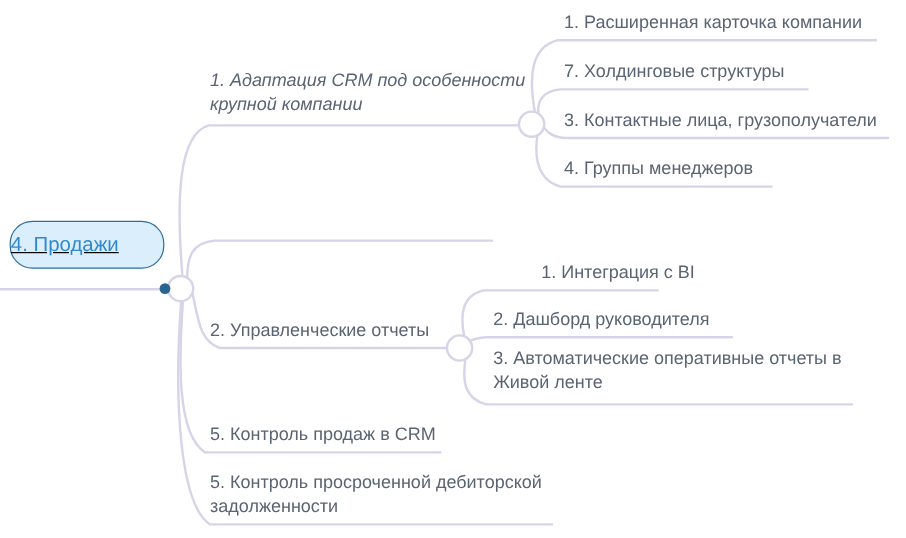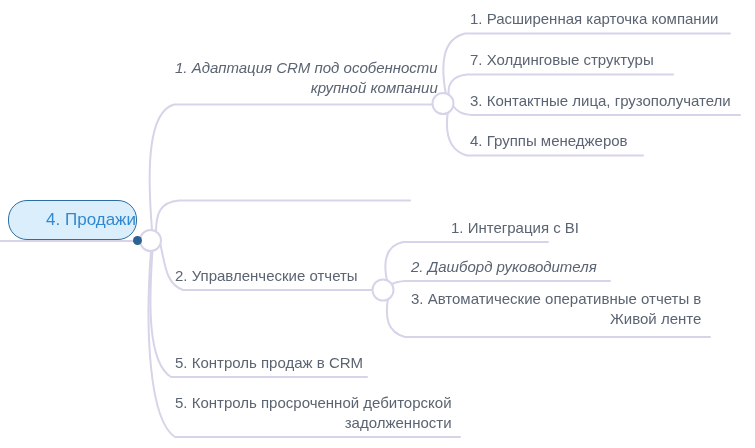--- a/index.html
+++ b/index.html
@@ -21,32 +21,32 @@
   }
   .canvas svg{position:absolute;left:0;top:0;}
   .edge{fill:none;stroke:var(--line);stroke-width:2;stroke-linecap:round;}
   .toggle{fill:#ffffff;stroke:var(--line);stroke-width:2;cursor:pointer;}
   .topic{
     position:absolute;
     font-size:15px;line-height:20px;
     color:var(--text);
     white-space:pre-line;
     cursor:pointer;
-    text-align:right;
   }
   .root-node{
     position:absolute;
-    left:8px;top:200px;
+    left:8px;top:184px;
     width:129px;height:40px;
     background:var(--root_fill);
     border:1.5px solid var(--root_border);
     border-radius:19px;
-    display:flex;align-items:center;justify-content:flex-end;
+    display:flex;align-items:center;justify-content:flex-start;
     box-sizing:border-box;
     cursor:pointer;
+    text-decoration:underline;
   }
   .root-node span{
     font-size:17px;color:var(--root_text);
     white-space:nowrap;
   }
   .root-dot{
     position:absolute;
     left:133px;top:236px;
     width:9px;height:9px;border-radius:50%;
     background:var(--dot);
@@ -92,17 +92,17 @@
   <div class="topic" style="left:175px;top:353px;">5. Контроль продаж в CRM</div>
   <div class="topic" style="left:175px;top:393px;">5. Контроль просроченной дебиторской
 задолженности</div>
 
   <div class="topic" style="left:470px;top:9px;">1. Расширенная карточка компании</div>
   <div class="topic" style="left:470px;top:50px;">7. Холдинговые структуры</div>
   <div class="topic" style="left:470px;top:91px;">3. Контактные лица, грузополучатели</div>
   <div class="topic" style="left:470px;top:131px;">4. Группы менеджеров</div>
 
   <div class="topic" style="left:411px;top:218px;margin-left:40px;">1. Интеграция с BI</div>
-  <div class="topic" style="left:411px;top:257px;font-style:italic;">2. Дашборд руководителя</div>
+  <div class="topic" style="left:411px;top:257px;">2. Дашборд руководителя</div>
   <div class="topic" style="left:411px;top:289px;">3. Автоматические оперативные отчеты в
 Живой ленте</div>
 
 </div>
 
 </body></html>

